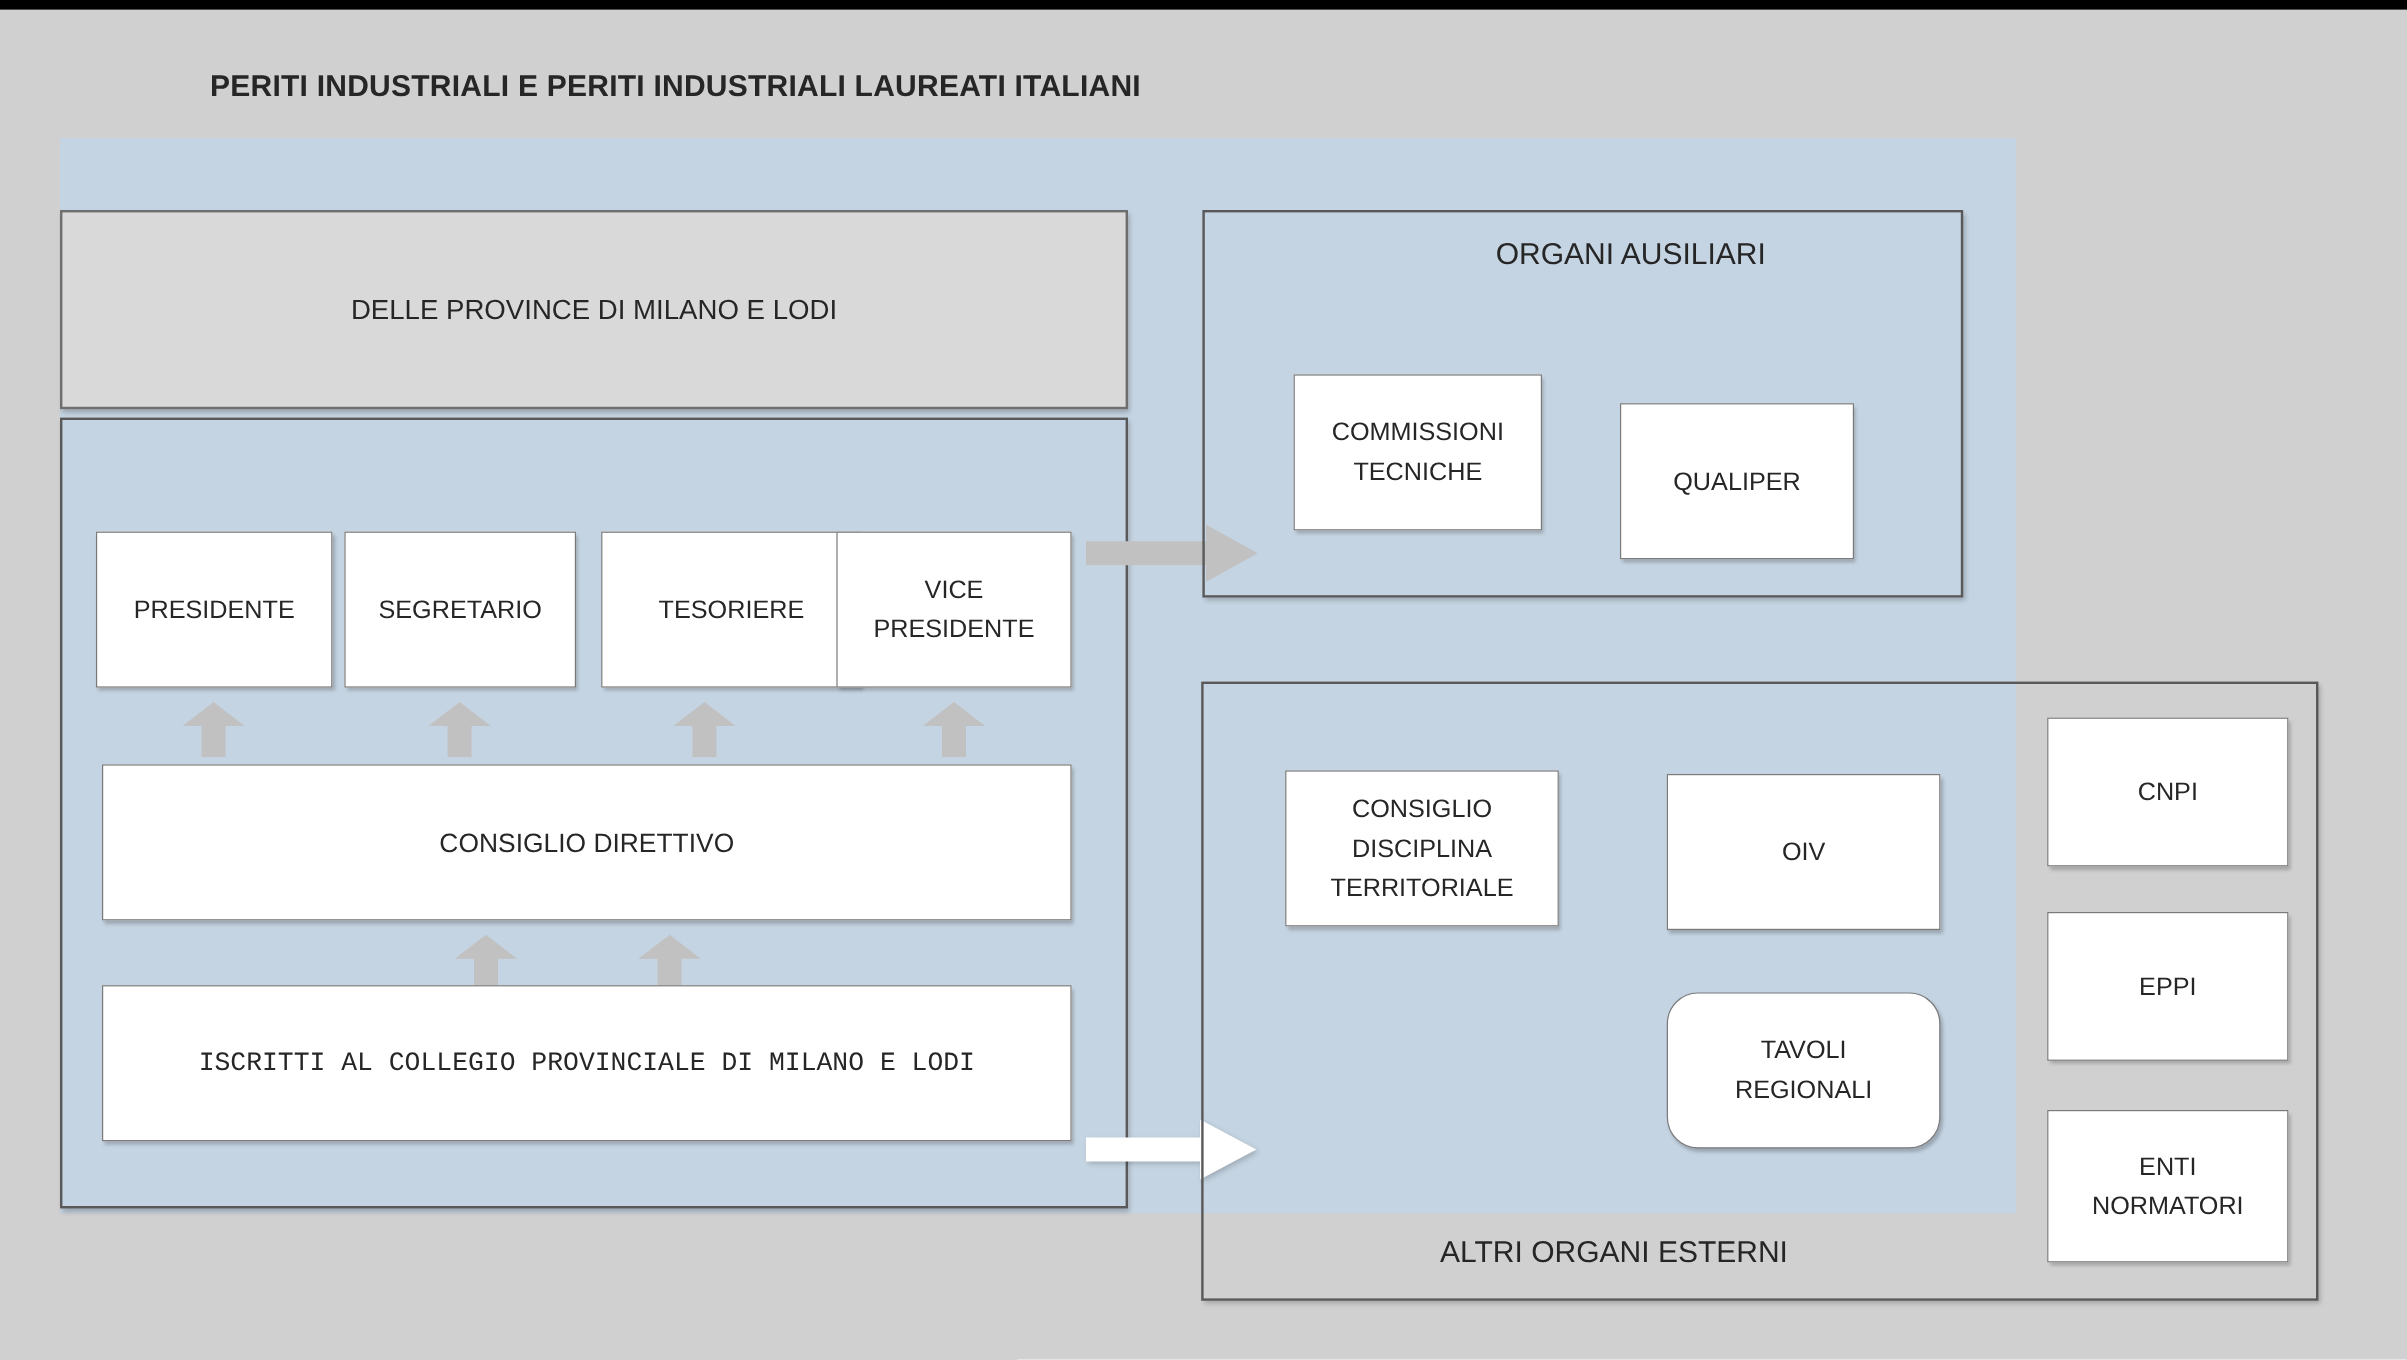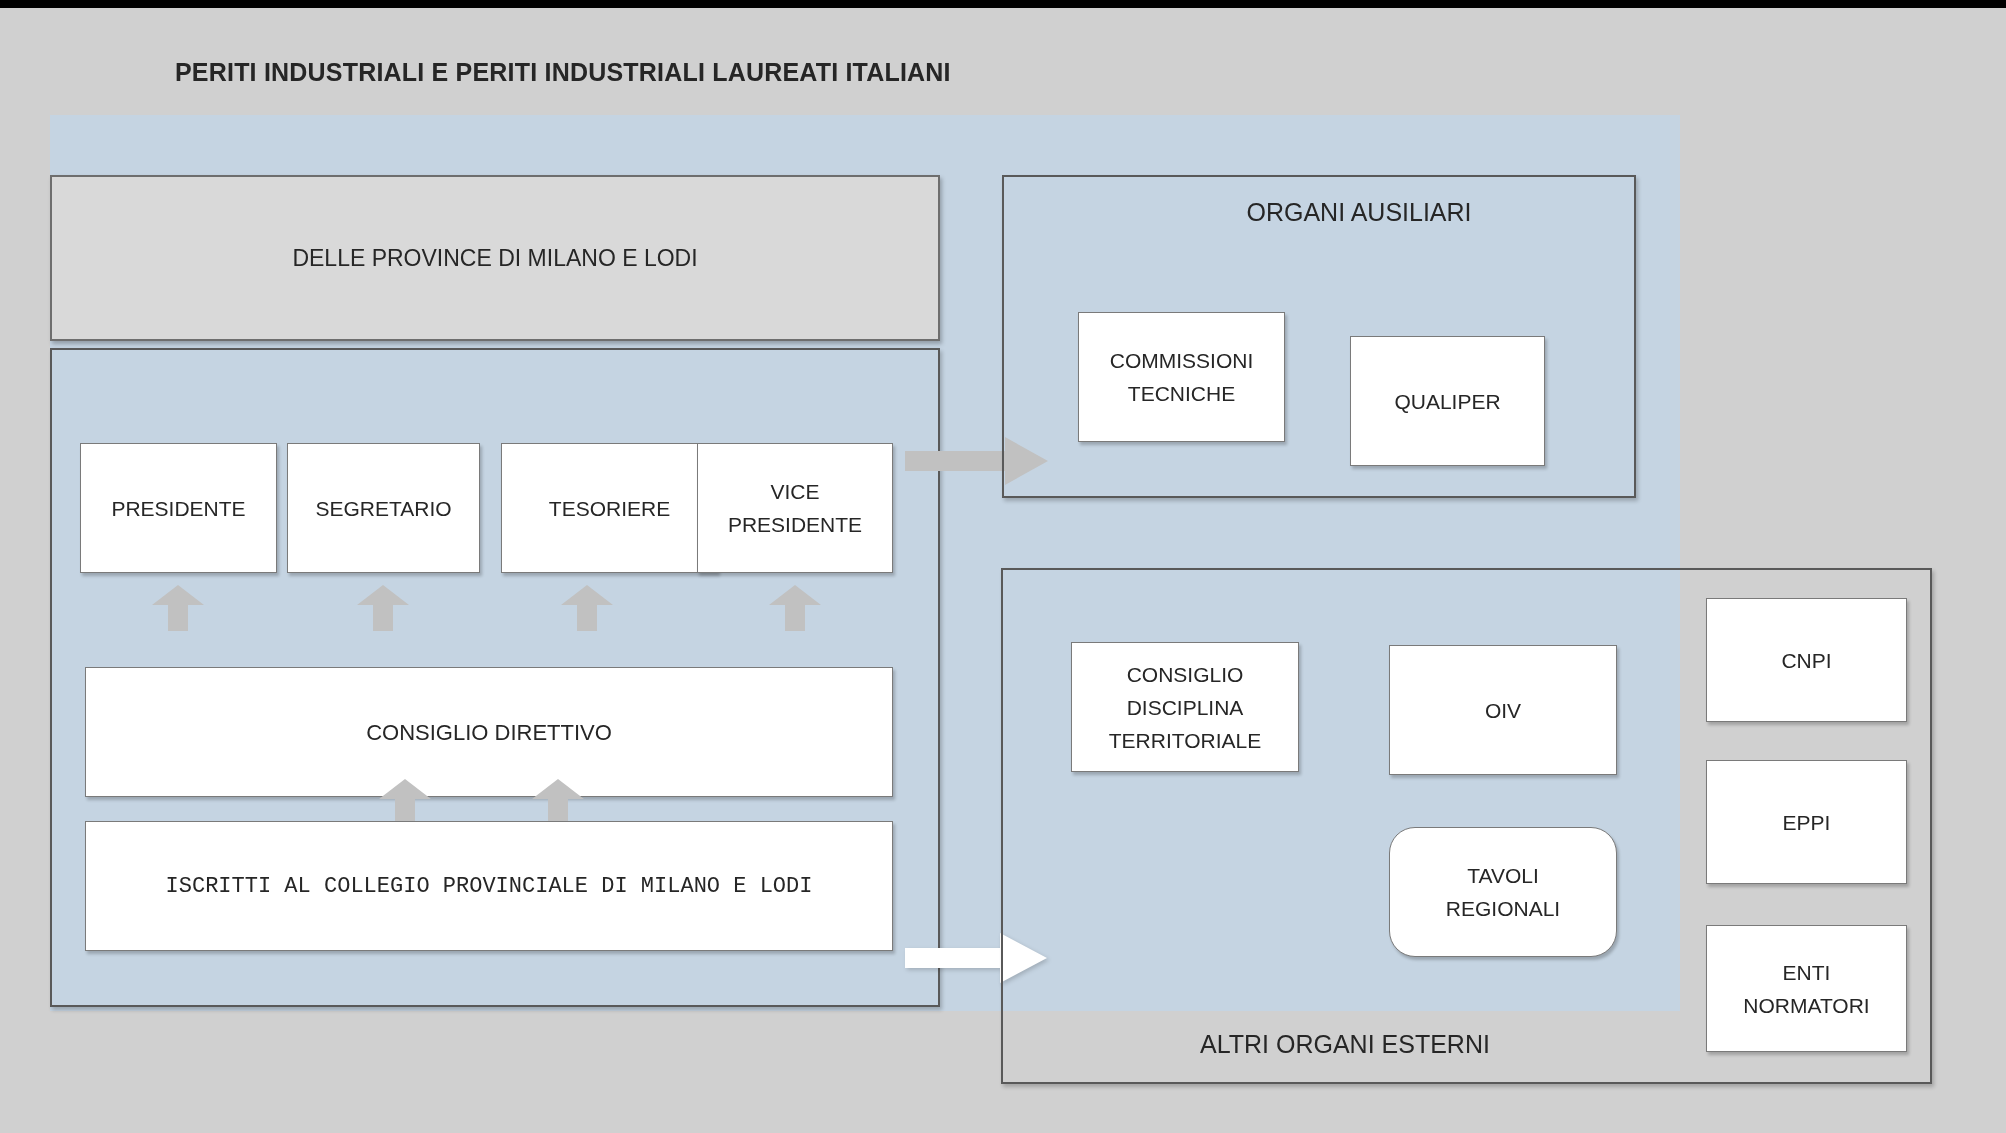--- a/index.html
+++ b/index.html
@@ -71,21 +71,21 @@
     <svg width="52" height="46">
         <polygon points="26,0 52,20 36,20 36,46 16,46 16,20 0,20"></polygon>
       </svg>
     </div>
   <div class="arrow up-gray" style="left:769px;top:585px;">
     <svg width="52" height="46">
         <polygon points="26,0 52,20 36,20 36,46 16,46 16,20 0,20"></polygon>
       </svg>
     </div>
 
-  <div class="box wbox wide" style="top:637px;margin-top:30px;">CONSIGLIO DIRETTIVO</div>
+  <div class="box wbox wide" style="top:637px;">CONSIGLIO DIRETTIVO</div>
 
   <div class="arrow up-gray" style="left:379px;top:779px;">
     <svg width="52" height="46">
         <polygon points="26,0 52,20 36,20 36,46 16,46 16,20 0,20"></polygon>
       </svg>
     </div>
   <div class="arrow up-gray" style="left:532px;top:779px;">
     <svg width="52" height="46">
         <polygon points="26,0 52,20 36,20 36,46 16,46 16,20 0,20"></polygon>
       </svg>

